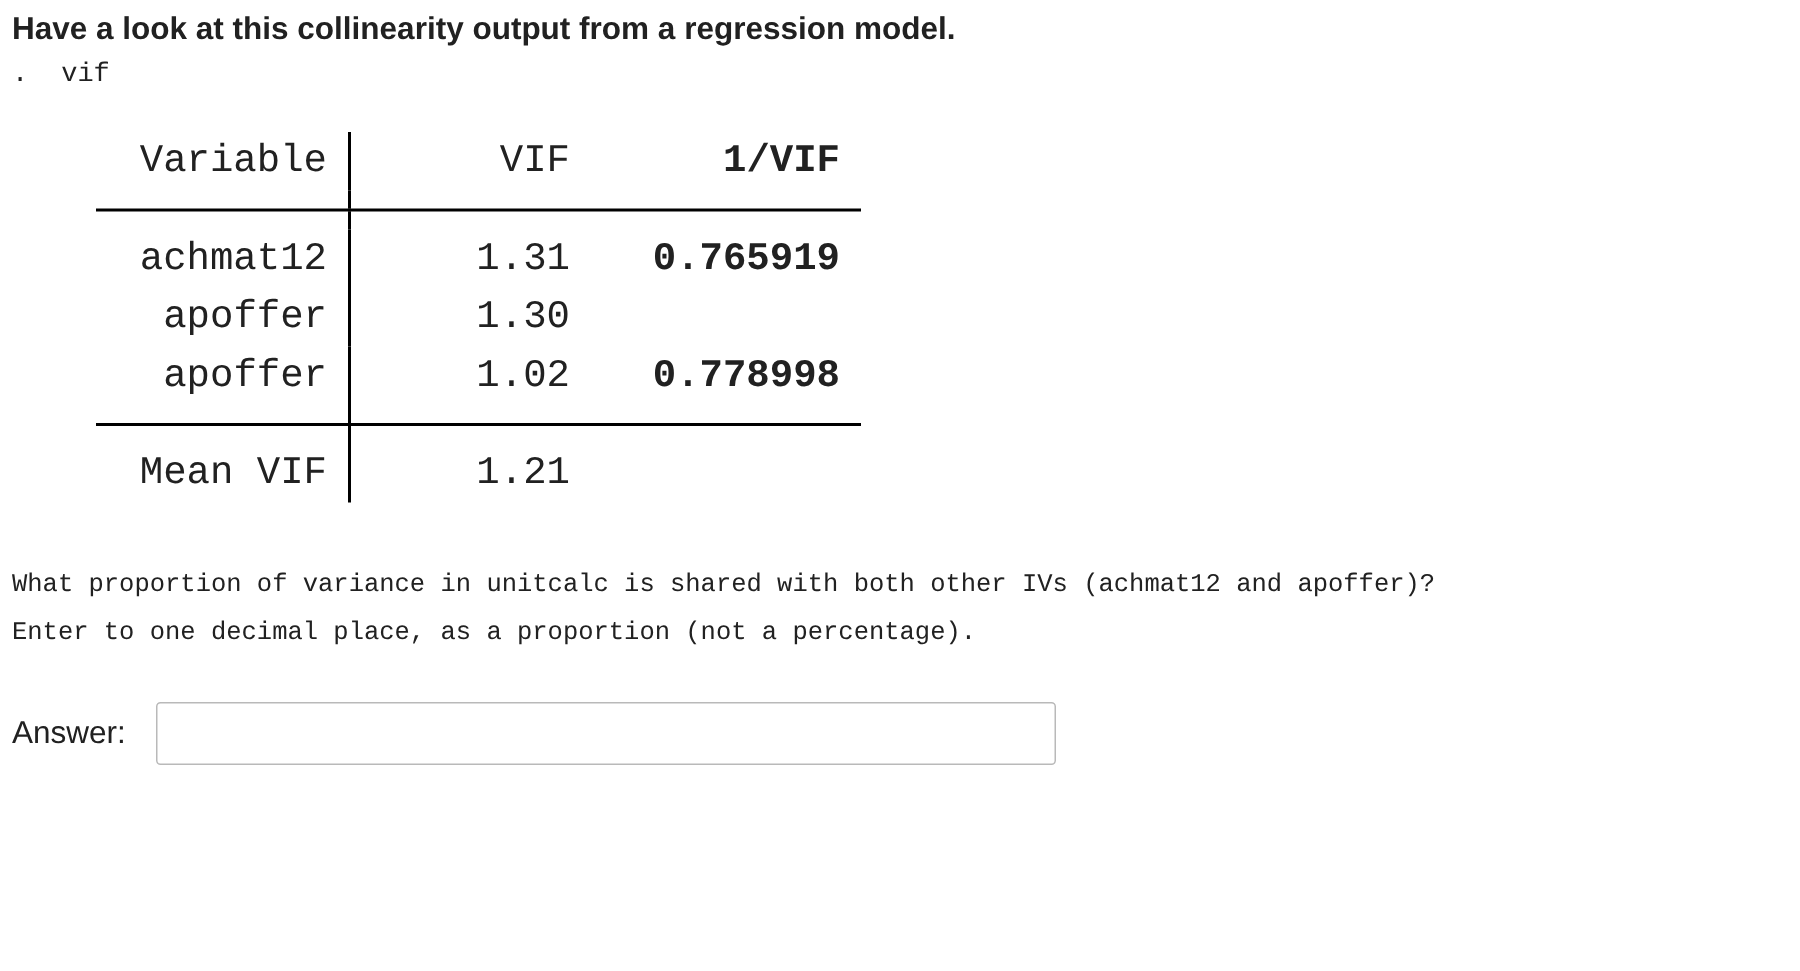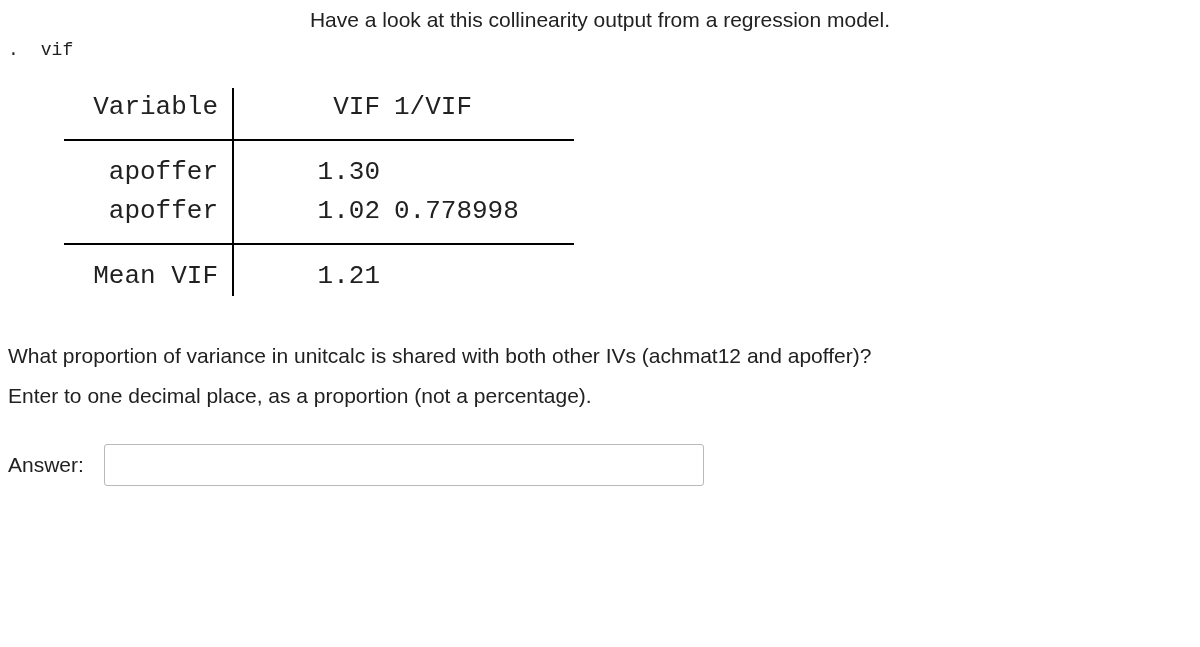--- a/index.html
+++ b/index.html
@@ -7,49 +7,48 @@
     margin: 0;
     padding: 8px 8px 20px 8px;
     font-family: 'Segoe UI', Tahoma, Geneva, sans-serif;
     font-size: 21px;
     color: #212121;
     background: #fff;
     width: 1200px;
   }
   .intro {
     margin-bottom: 8px;
-    font-weight: 400;
-    text-align: center;
+    font-weight: 700;
   }
   .cmd {
     font-family: 'Consolas', 'Menlo', 'Courier New', monospace;
     font-size: 18px;
     margin: 6px 0 28px 0;
   }
   .cmd .dot {
     display: inline-block;
     width: 22px;
   }
   .vif-table {
     font-family: 'Consolas', 'Menlo', 'Courier New', monospace;
     font-size: 26px;
     margin-left: 56px;
     margin-bottom: 40px;
     line-height: 1.5;
   }
   .trow { display: flex; }
   .c1 { width: 170px; text-align: right; padding-right: 14px; border-right: 2px solid #000; }
   .c2 { width: 160px; text-align: right; padding-right: 14px; }
-  .c3 { width: 180px; padding-right: 14px; }
+  .c3 { width: 180px; text-align: right; padding-right: 14px; font-weight: bold; }
   .hline .c1 { border-bottom: 2px solid #000; height: 0; }
   .hline .c23 { border-bottom: 2px solid #000; height: 0; width: 340px; }
   .spacer .c1 { height: 12px; }
   .question {
-    font-family: Liberation Sans, sans-serif;
-    font-size: 21px;
+    font-family: Liberation Mono, monospace;
+    font-size: 17px;
     line-height: 1.9;
     margin-bottom: 28px;
   }
   .answer-row {
     display: flex;
     align-items: center;
     gap: 20px;
     font-family: 'Segoe UI', Tahoma, Geneva, sans-serif;
     font-size: 21px;
   }
@@ -88,20 +87,25 @@
       <div class="c1"></div>
       <div class="c23"></div>
     </div>
   <div class="trow spacer">
       <div class="c1"></div>
       <div class="c2"></div>
       <div class="c3"></div>
     </div>
 
   <div class="trow">
+    <div class="c1">achmat12</div>
+    <div class="c2">1.31</div>
+    <div class="c3">0.765919</div>
+  </div>
+  <div class="trow">
     <div class="c1">apoffer</div>
     <div class="c2">1.30</div>
   </div>
   <div class="trow">
     <div class="c1">apoffer</div>
     <div class="c2">1.02</div>
     <div class="c3">0.778998</div>
   </div>
 
   <div class="trow spacer">

